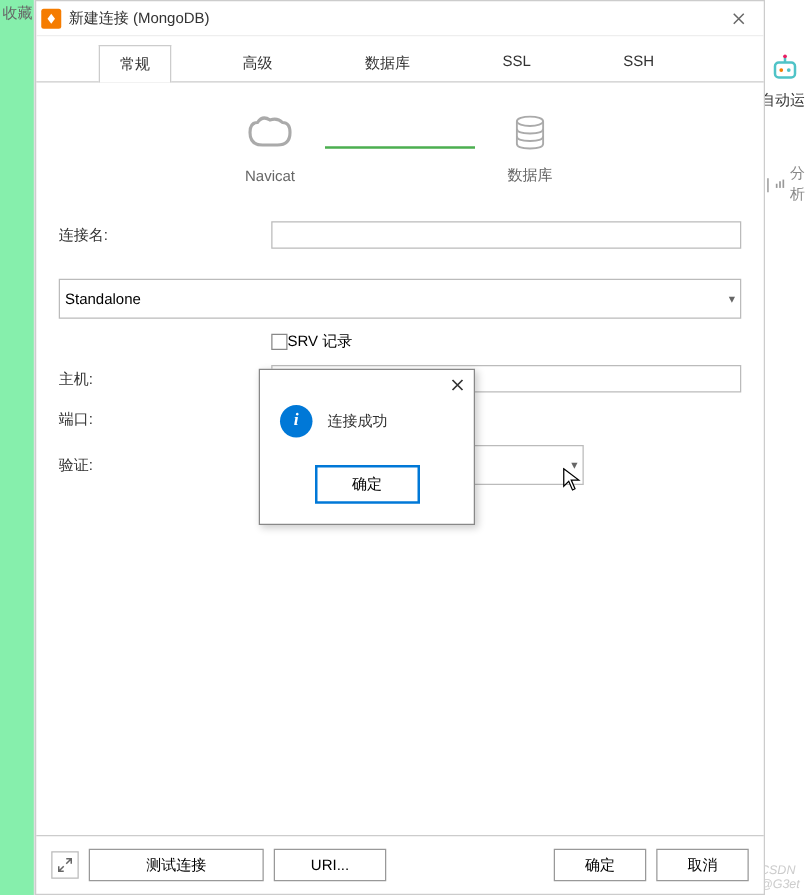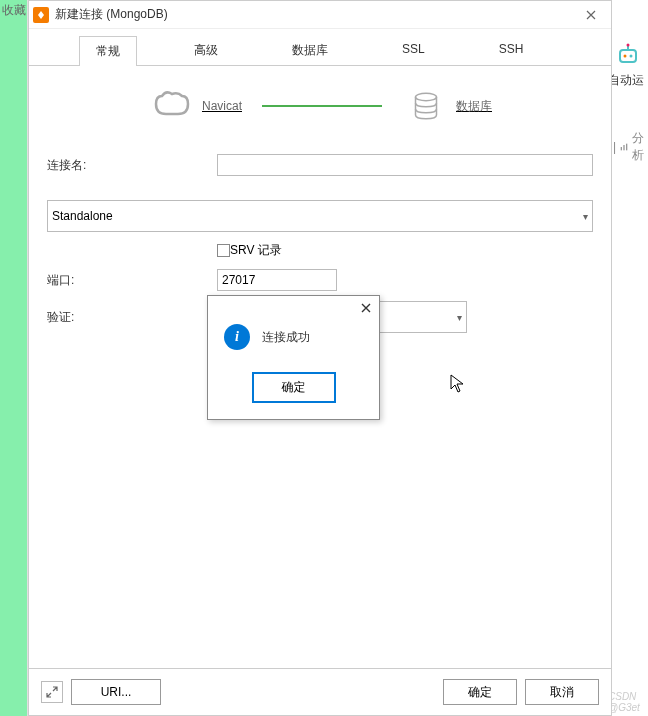--- a/index.html
+++ b/index.html
@@ -21,21 +21,21 @@
     .title-text { flex: 1; color: #333; }
     .close-x { width: 32px; height: 24px; display: flex; align-items: center; justify-content: center; color: #666; cursor: pointer; }
     
     .tabs { display: flex; padding: 6px 10px 0 10px; border-bottom: 1px solid #ccc; }
     .tab { padding: 6px 16px; border: 1px solid transparent; border-bottom: none; cursor: pointer; color: #333; margin-left: 40px; }
     .tab.active { border-color: #ccc; background: #fff; position: relative; top: 1px; }
     
     .content { padding: 20px 12px; position: relative; height: 610px; }
     
     .diagram { display: flex; align-items: center; justify-content: center; gap: 20px; margin-bottom: 28px; }
-    .diagram-item { display: flex; flex-direction: row; align-items: center; gap: 6px; text-decoration: underline; }
+    .diagram-item { display: flex; flex-direction: column; align-items: center; gap: 6px; }
     .diagram-icon { width: 48px; height: 40px; display: flex; align-items: center; justify-content: center; }
     .connector-line { width: 120px; height: 2px; background: #4caf50; }
     .diagram-label { color: #666; font-size: 12px; }
     
     .form-row { display: flex; align-items: center; margin-bottom: 10px; padding: 0 6px; }
     .form-label { width: 170px; color: #333; }
     .text-input { flex: 1; border: 1px solid #bbb; height: 22px; padding: 2px 4px; background: #fff; }
     .select-input { flex: 1; border: 1px solid #bbb; height: 32px; padding: 2px 4px; background: #fff; display: flex; justify-content: space-between; align-items: center; cursor: pointer; }
     .chevron { color: #666; font-size: 10px; }
     .checkbox-row { display: flex; align-items: center; gap: 0; margin-left: 176px; margin-bottom: 10px; }
@@ -152,20 +152,24 @@
         <span>Standalone</span>
         <span class="chevron">▾</span>
       </div>
     </div>
 
     <div class="checkbox-row">
       <div class="checkbox"></div>
       <span>SRV 记录</span>
     </div>
 
+    <div class="form-row">
+      <span class="form-label">主机:</span>
+      <input class="text-input" value="" style="">
+    </div>
 
     <div class="form-row">
       <span class="form-label">端口:</span>
       <input class="short-input" value="27017" style="">
     </div>
 
     <div class="form-row">
       <span class="form-label">验证:</span>
       <div class="select-input" style="max-width:250px">
         <span></span>
@@ -173,20 +177,21 @@
       </div>
     </div>
   </div>
 
   <div class="bottom-bar">
     <div class="expand-btn">
       <svg width="12" height="12" viewBox="0 0 12 12">
           <path d="M1 7 L1 11 L5 11 M11 5 L11 1 L7 1 M1 11 L5 7 M11 1 L7 5" stroke="#666" stroke-width="1.2" fill="none"></path>
         </svg>
     </div>
+    <div class="btn btn-wide">测试连接</div>
     <div class="btn btn-med">URI...</div>
     <div class="spacer"></div>
     <div class="btn btn-std">确定</div>
     <div class="btn btn-std">取消</div>
   </div>
 </div>
 
 <div class="popup">
   <span class="popup-close">
     <svg width="10" height="10" viewBox="0 0 10 10">

